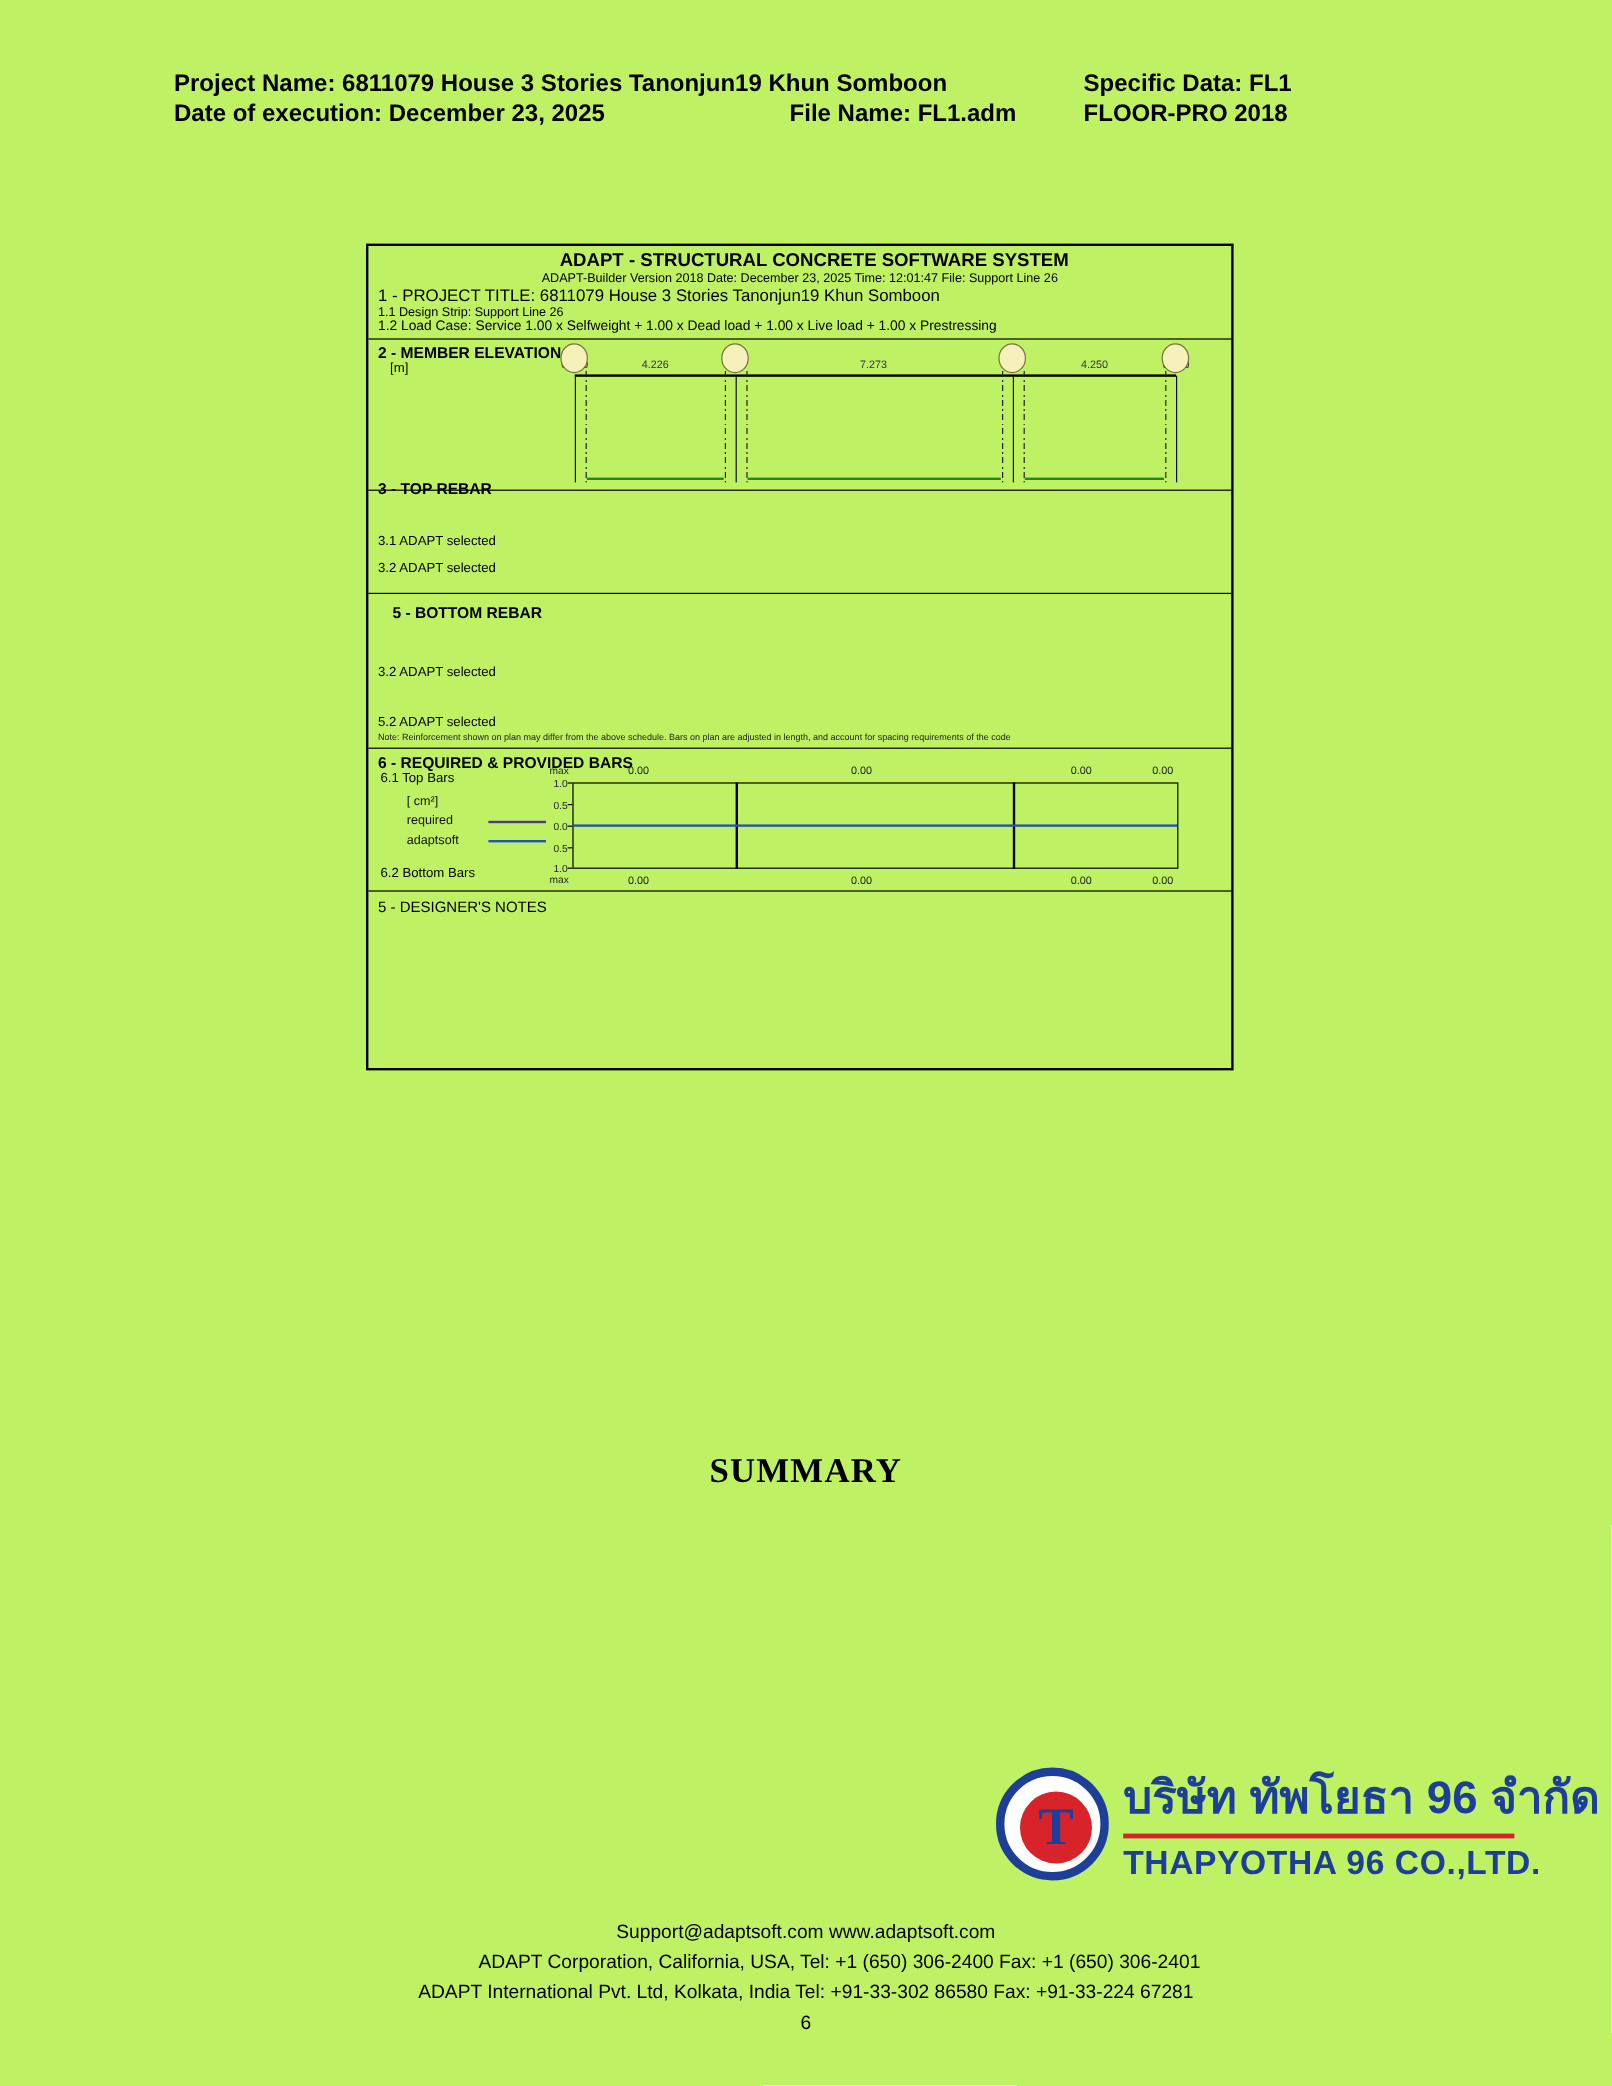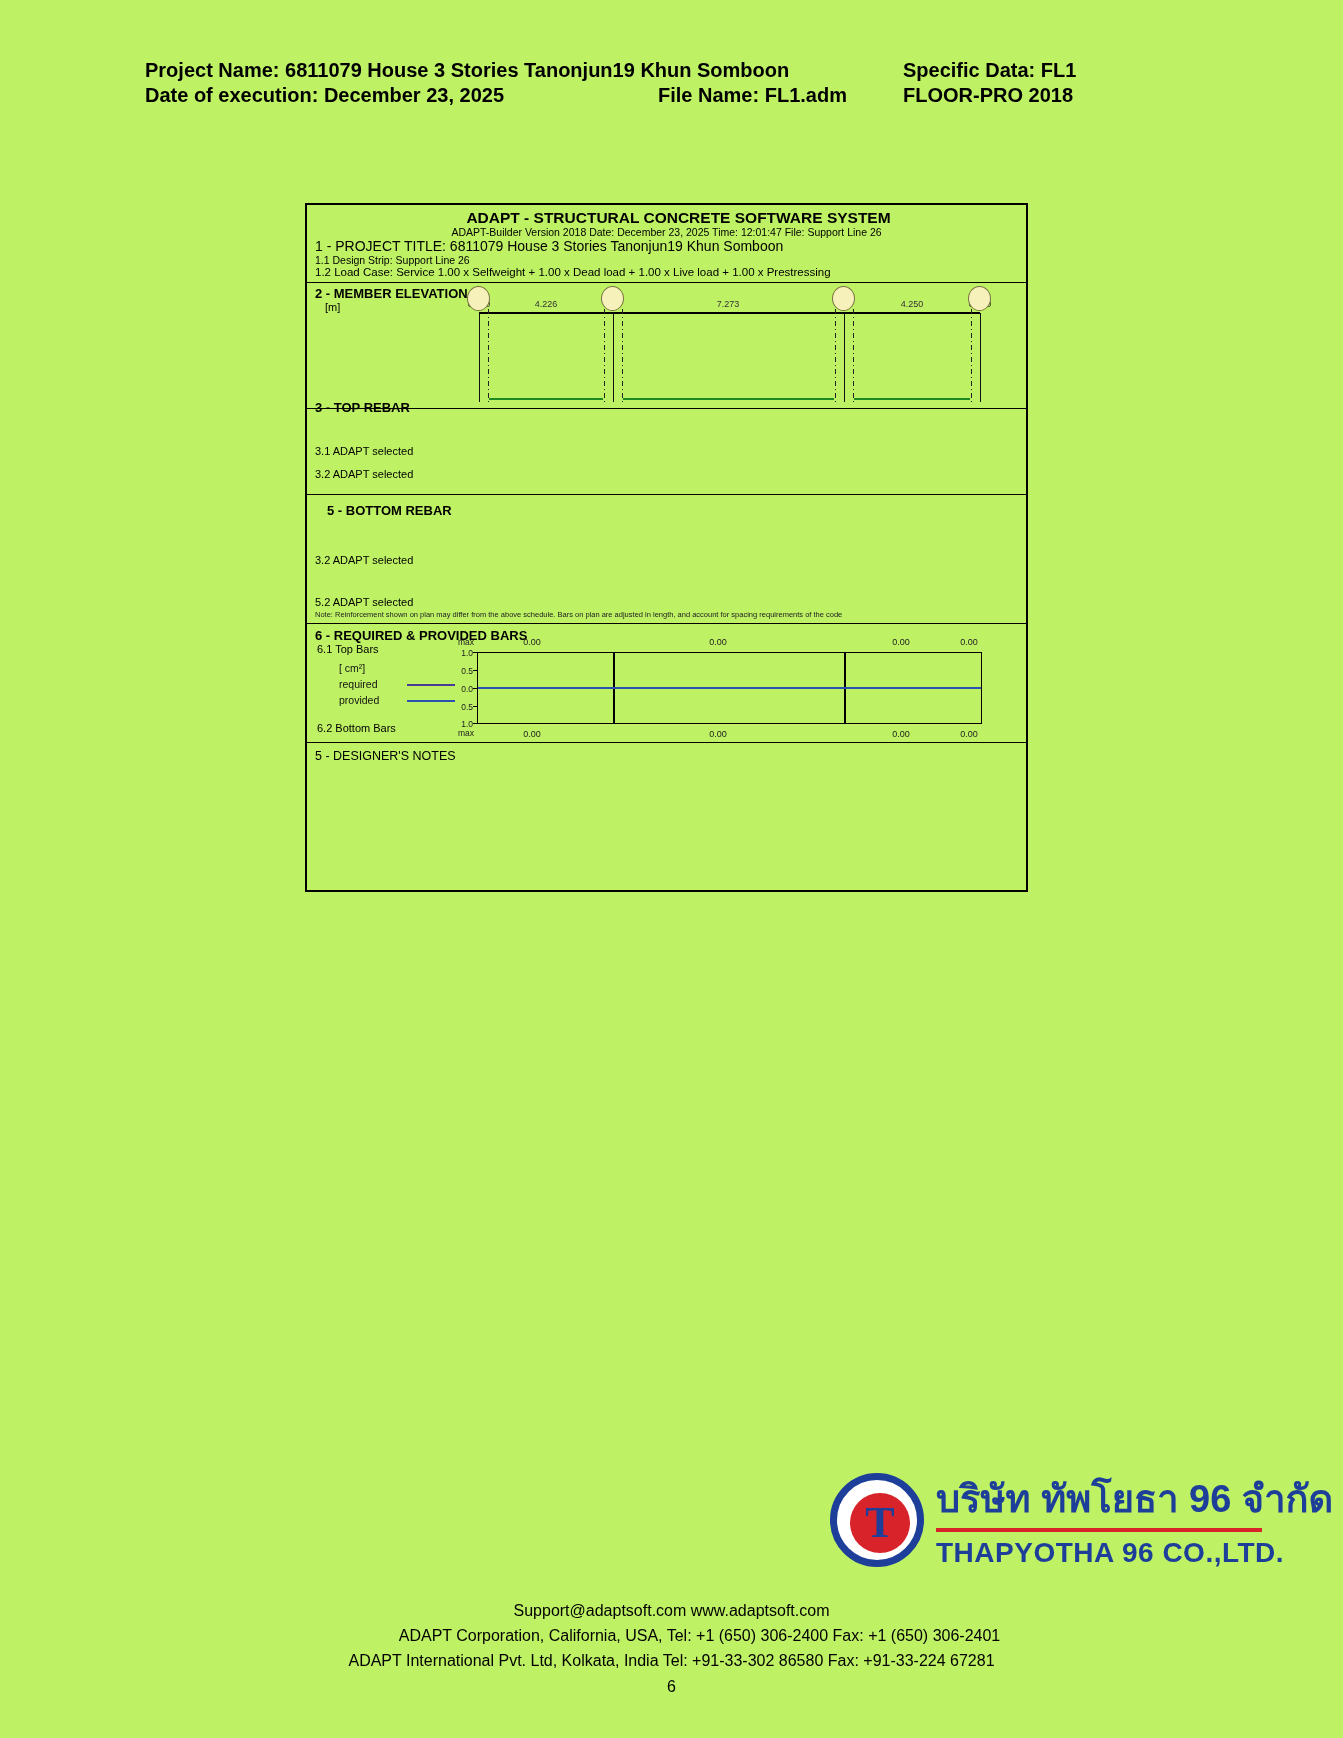--- a/index.html
+++ b/index.html
@@ -98,21 +98,21 @@
     <div class="abs sec-item" style="left:8px;top:350px;">3.2 ADAPT selected</div>
     <div class="abs sec-item" style="left:8px;top:392px;">5.2 ADAPT selected</div>
     <div class="abs" style="left:8px;top:406px;font-size:7.5px;color:#222;">Note: Reinforcement shown on plan may differ from the above schedule. Bars on plan are adjusted in length, and account for spacing requirements of the code</div>
     <div class="divider" style="top:418px;"></div>
 
     <div class="abs sec-h" style="left:8px;top:424px;">6 - REQUIRED &amp; PROVIDED BARS</div>
     <div class="abs sec-item" style="left:10px;top:439px;">6.1 Top Bars</div>
 
     <div class="abs legend" style="left:32px;top:458px;">[ cm²]</div>
     <div class="abs legend" style="left:32px;top:474px;">required</div>
-    <div class="abs legend" style="left:32px;top:490px;">provided</div>
+    <div class="abs legend" style="left:32px;top:490px;">adaptsoft</div>
     <div class="legend-line" style="left:100px;top:479px;background:#4a3a96;"></div>
     <div class="legend-line" style="left:100px;top:495px;background:#2a52b0;"></div>
 
     <div class="maxlbl" style="left:141px;top:432px;">max</div>
     <div class="val" style="left:205px;top:432px;">0.00</div>
     <div class="val" style="left:391px;top:432px;">0.00</div>
     <div class="val" style="left:574px;top:432px;">0.00</div>
     <div class="val" style="left:642px;top:432px;">0.00</div>
 
     <div class="abs" style="left:170px;top:447px;width:505px;height:72px;border:1px solid #000;box-sizing:border-box;"></div>
@@ -136,20 +136,21 @@
     <div class="val" style="left:391px;top:524px;">0.00</div>
     <div class="val" style="left:574px;top:524px;">0.00</div>
     <div class="val" style="left:642px;top:524px;">0.00</div>
     <div class="abs sec-item" style="left:10px;top:518px;">6.2 Bottom Bars</div>
 
     <div class="divider" style="top:537px;"></div>
 
     <div class="abs sec-h" style="left:8px;top:545px;font-weight:normal;font-size:12.5px;">5 - DESIGNER'S NOTES</div>
   </div>
 
+  <div class="abs summary" style="left:0;top:1212px;width:1343px;text-align:center;">SUMMARY</div>
 
   <div>
     <div class="logo-ring" style="border:7px solid #1d3e99;">
       <div class="logo-disc" style="background:#d8232a;">
         <span class="logo-t" style="color:#1d3e99;">T</span>
       </div>
     </div>
     <div class="abs thai" style="left:936px;top:1480px;color:#1d3e99;">บริษัท ทัพโยธา 96 จำกัด</div>
     <div class="abs" style="left:936px;top:1528px;width:326px;height:4px;background:#d8232a;"></div>
     <div class="abs eng" style="left:936px;top:1539px;color:#1d3e99;">THAPYOTHA 96 CO.,LTD.</div>

